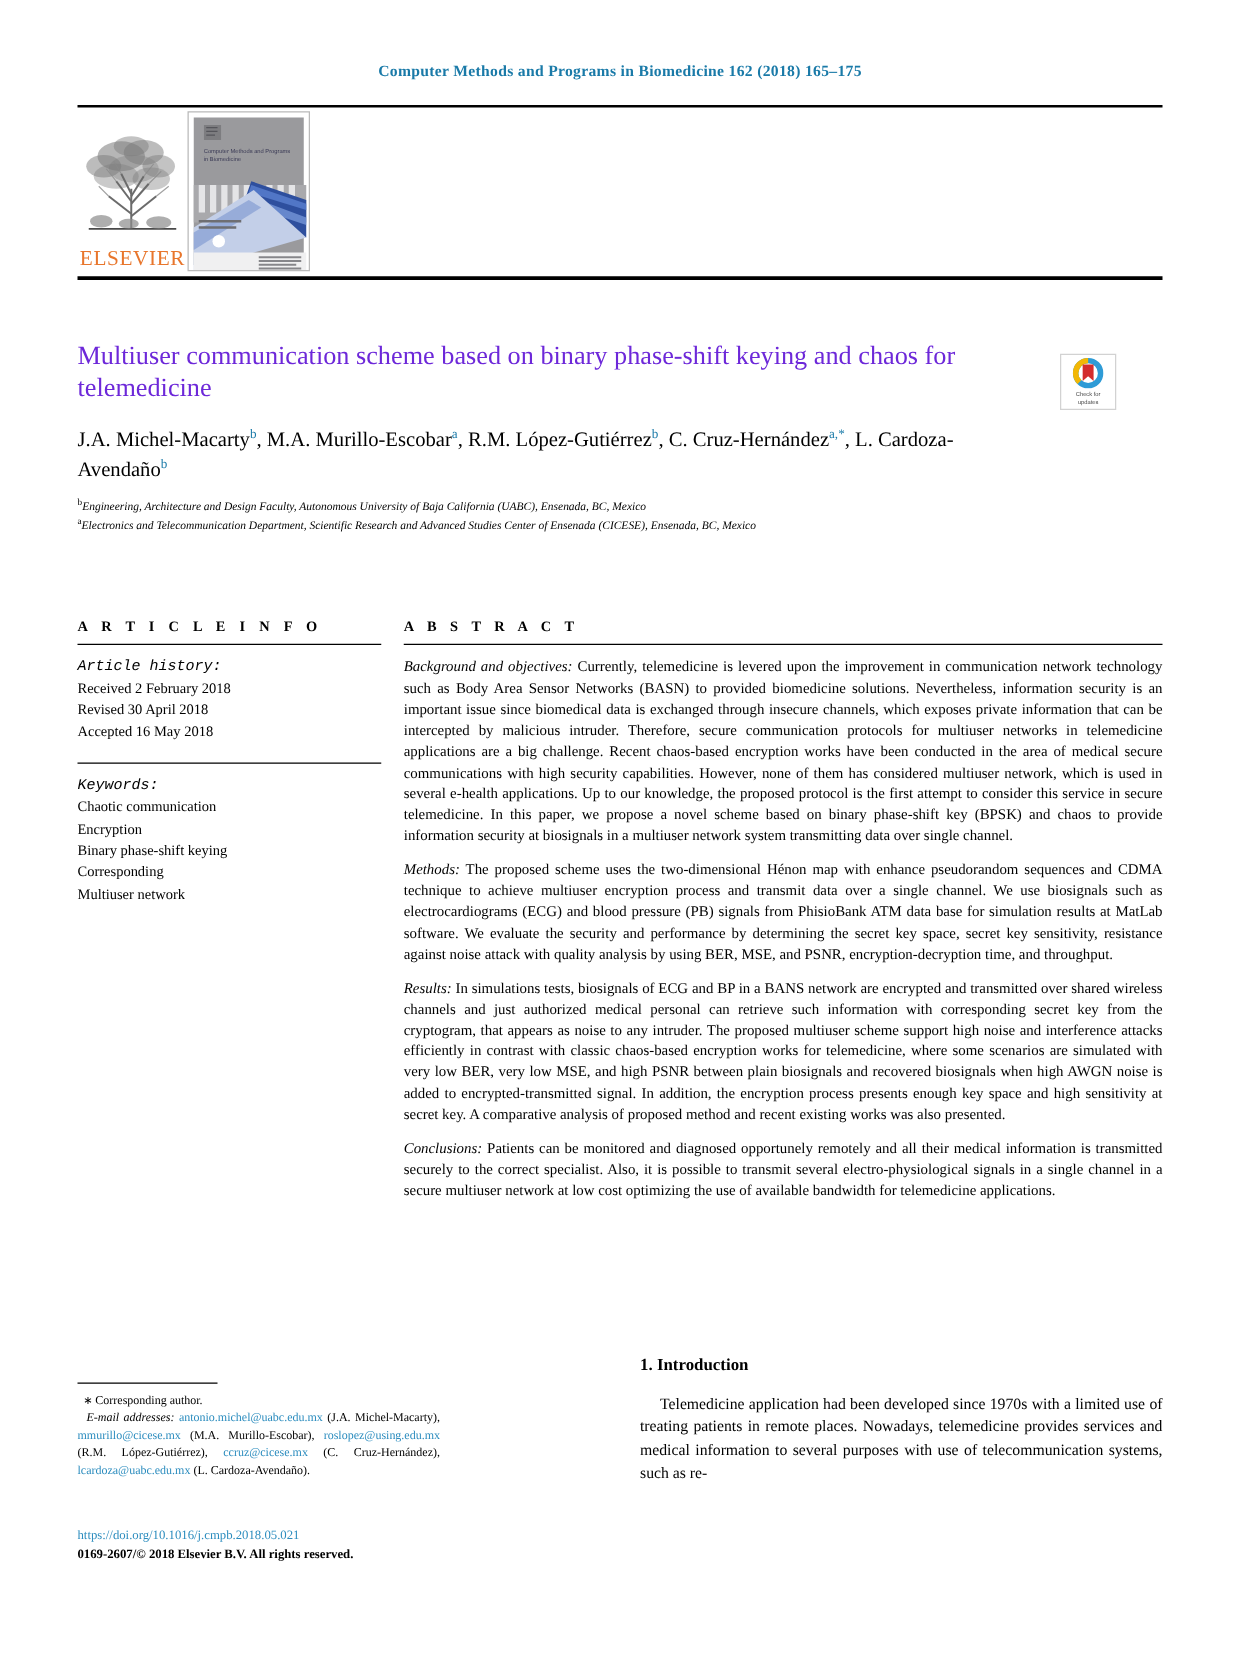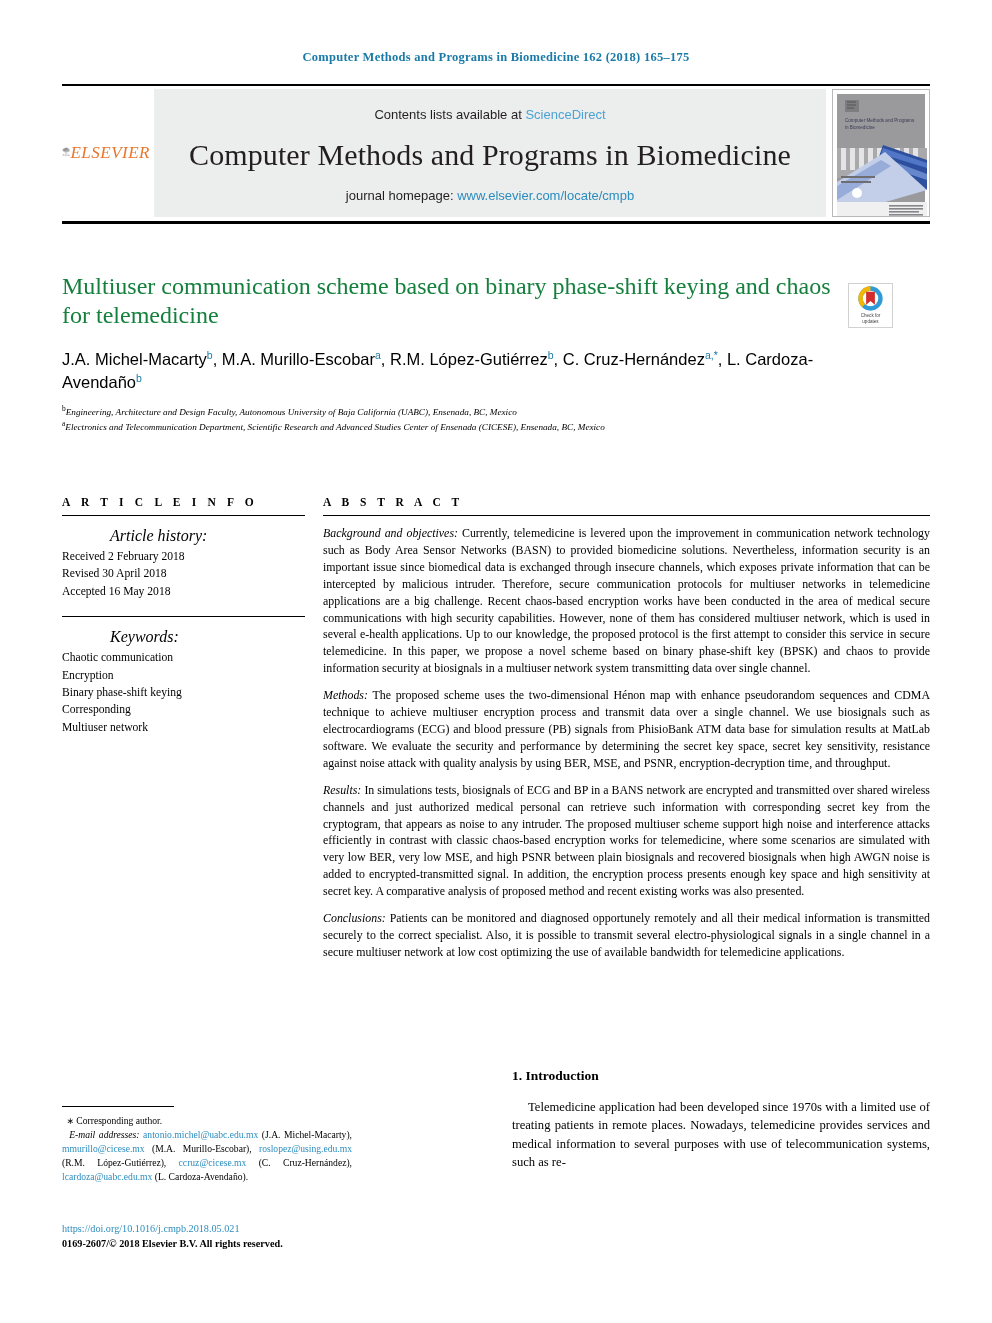--- a/index.html
+++ b/index.html
@@ -52,26 +52,25 @@
   .masthead-inner {
     display: flex;
     align-items: stretch;
     height: 128px;
     margin-top: 3px;
   }
   .elsevier-logo {
     width: 88px;
     flex: 0 0 88px;
     display: flex;
-    flex-direction: row;
+    flex-direction: column;
     justify-content: flex-end;
     align-items: center;
     padding-bottom: 2px;
     box-sizing: border-box;
-    font-style: italic;
   }
   .tree-svg { display:block; }
   .elsevier-word {
     font-family: "Liberation Serif", serif;
     font-size: 17px;
     letter-spacing: 0.5px;
     color: #e8762c;
     font-weight: 400;
     line-height: 1;
     margin-top: 1px;
@@ -138,29 +137,29 @@
 
   
   .title-block {
     position: absolute;
     left: 62px;
     top: 272px;
     width: 770px;
   }
   .paper-title {
     font-family: "Liberation Serif", serif;
-    font-size: 24px;
+    font-size: 21px;
     line-height: 1.22;
-    color: #15803d;
+    color: #6d28d9;
     font-weight: 400;
     margin: 0;
   }
   .authors {
     margin-top: 17px;
-    font-family: Liberation Sans, sans-serif;
+    font-family: Liberation Serif, serif;
     font-size: 16.5px;
     line-height: 1.42;
     color: #000;
   }
   .authors sup {
     color: #1a7aa8;
     font-size: 10.5px;
     vertical-align: super;
     line-height: 0;
   }
@@ -224,25 +223,24 @@
   }
   .hr-thin {
     border-top: 1.6px solid #000;
     margin: 7px 0 8px 0;
   }
   .hr-thin2 {
     border-top: 1.6px solid #000;
     margin: 16px 0 8px 0;
   }
   .info-label {
-    font-family: Liberation Serif, serif;
-    font-size: 16px;
+    font-family: Liberation Mono, monospace;
+    font-size: 12px;
     font-style: italic;
     line-height: 1.5;
-    margin-left: 48px;
   }
   .info-line {
     font-family: "Liberation Serif", serif;
     font-size: 11.6px;
     line-height: 1.5;
   }
 
   .abs-head { letter-spacing: 4px; }
   .abs-rule {
     border-top: 1.8px solid #000;
@@ -304,21 +302,21 @@
   .intro {
     position: absolute;
     left: 512px;
     top: 1068px;
     width: 418px;
   }
   .intro-head {
     font-family: "Liberation Serif", serif;
     font-size: 13.5px;
     font-weight: bold;
-    margin: 0 0 14px 0;
+    margin: 16px 0 14px 0;
   }
   .intro-p {
     font-family: "Liberation Serif", serif;
     font-size: 12.6px;
     line-height: 1.45;
     text-align: justify;
     text-indent: 16px;
     margin: 0;
     hyphens: auto;
   }
@@ -366,29 +364,20 @@
           <path d="M4 78 L74 78" stroke="#4a4a4a" stroke-width="1.4" fill="none"></path>
           <g fill="#8c8c8c" opacity="0.7">
             <ellipse cx="14" cy="72" rx="9" ry="5"></ellipse>
             <ellipse cx="60" cy="73" rx="10" ry="5"></ellipse>
             <ellipse cx="36" cy="74" rx="8" ry="4"></ellipse>
           </g>
         </svg>
         <div class="elsevier-word">ELSEVIER</div>
       </div>
 
-      <div class="banner">
-        <div class="banner-top">
-          <span>Contents lists available at </span><span class="sd">ScienceDirect</span>
-        </div>
-        <div class="banner-title">Computer Methods and Programs in Biomedicine</div>
-        <div class="banner-bottom">
-          <span>journal homepage: </span><span class="url">www.elsevier.com/locate/cmpb</span>
-        </div>
-      </div>
 
       <div class="cover-thumb">
         <div class="cov-bg"></div>
         <svg class="cov-logo" viewBox="0 0 14 12">
           <rect x="0" y="0" width="14" height="12" fill="#7d7d80"></rect>
           <path d="M2 2 L11 2 M2 5 L11 5 M2 8 L9 8" stroke="#55555a" stroke-width="1"></path>
         </svg>
         <div class="cov-title">Computer Methods and Programs in Biomedicine</div>
         <svg viewBox="0 0 98 133" style="position:absolute;left:0;top:0;width:98px;height:133px">
           <g>

